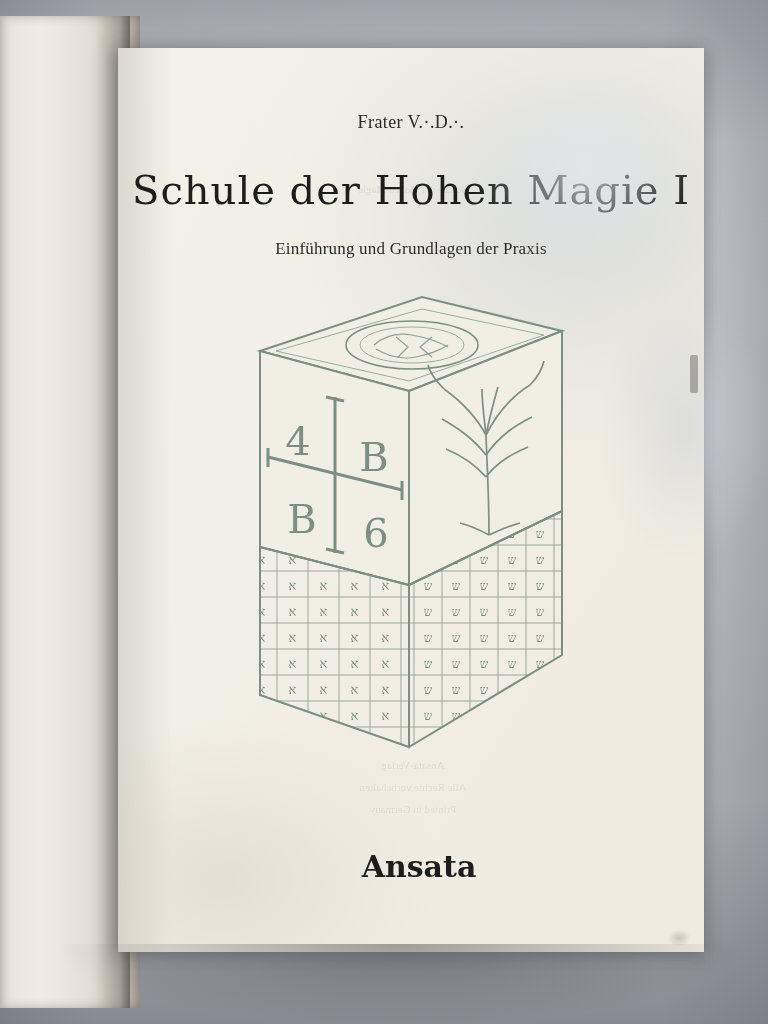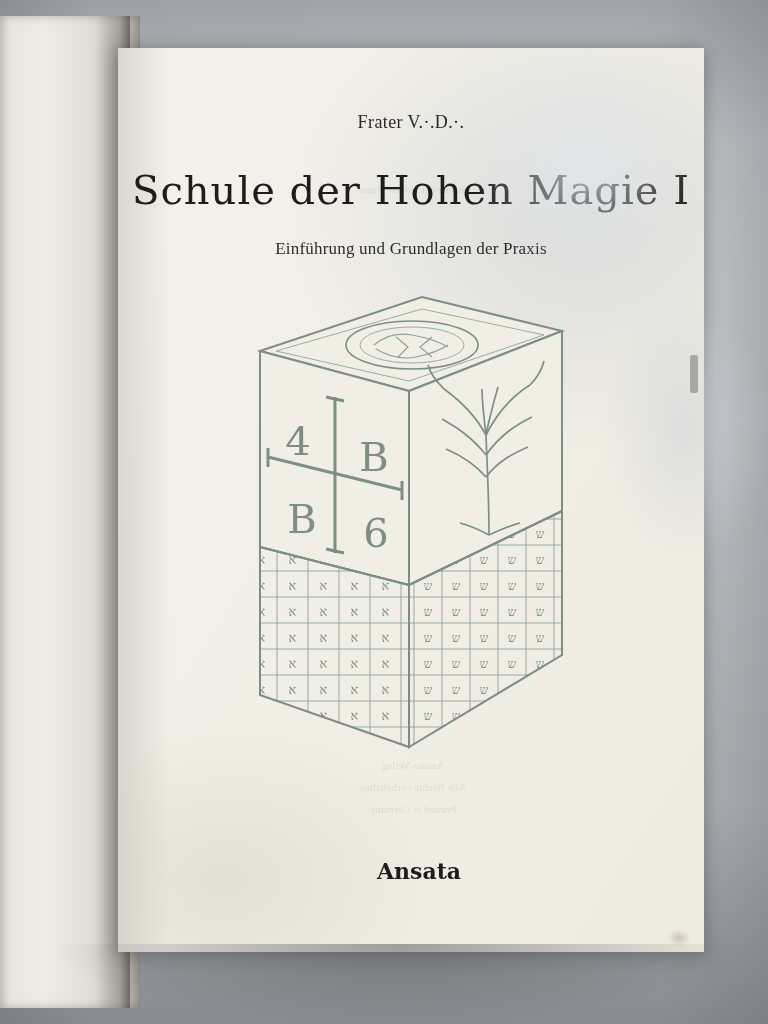--- a/index.html
+++ b/index.html
@@ -126,21 +126,21 @@
     margin-top: 26px;
     display: flex;
     justify-content: center;
   }
 
   .publisher {
     position: absolute;
     left: 16px;
     right: 0;
     bottom: 68px;
-    font-size: 22px;
+    font-size: 30px;
     font-weight: bold;
     color: #1d1d1d;
     font-family: "DejaVu Serif", serif;
   }
 
   
   .gloss-a {
     position: absolute;
     left: 470px; top: 70px;
     width: 230px; height: 200px;

